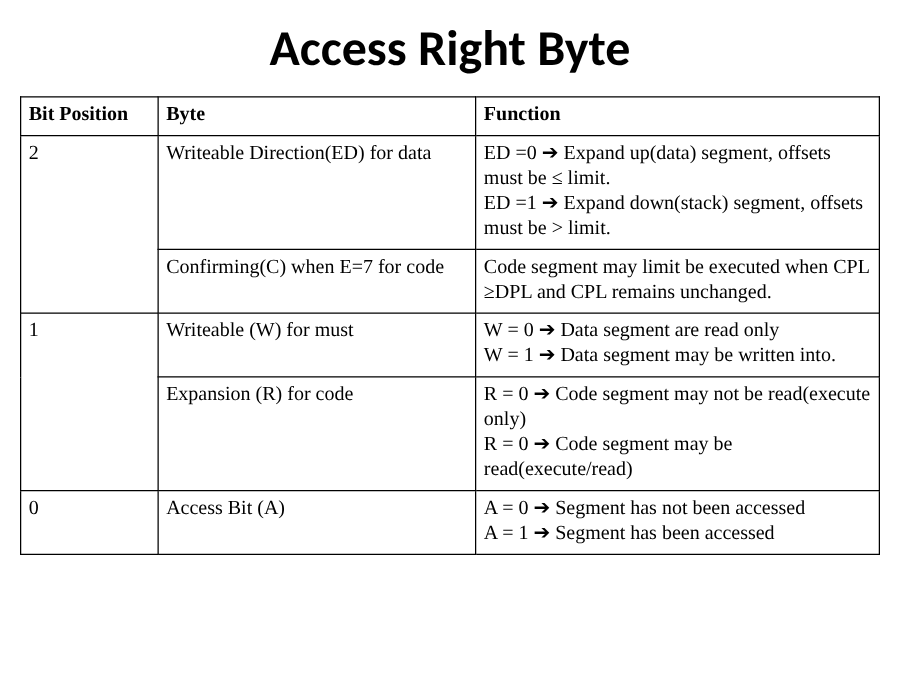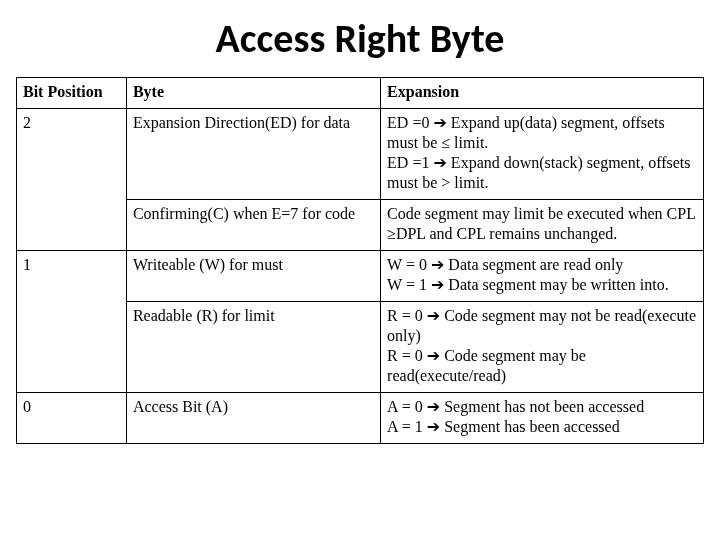--- a/index.html
+++ b/index.html
@@ -56,40 +56,40 @@
   <table class="arb">
     <colgroup>
       <col class="c-bit">
         <col class="c-name">
         <col class="c-func">
     </colgroup>
     <thead>
       <tr>
         <th class="nowrap">Bit Position</th>
         <th>Byte</th>
-        <th>Expansion</th>
+        <th>Function</th>
       </tr>
     </thead>
     <tbody>
       <tr>
         <td rowspan="2">2</td>
-        <td>Expansion Direction(ED)  for data</td>
+        <td>Writeable Direction(ED)  for data</td>
         <td>ED =0 ➔ Expand up(data) segment, offsets must be ≤ limit.<br>ED =1 ➔ Expand down(stack) segment, offsets must be &gt; limit.</td>
       </tr>
       <tr>
         <td>Confirming(C) when E=7 for code</td>
         <td>Code segment may limit be executed when CPL ≥DPL and CPL remains unchanged.</td>
       </tr>
       <tr>
         <td rowspan="2">1</td>
         <td>Writeable (W) for must</td>
         <td>W = 0 ➔ Data segment are read only<br>W = 1 ➔ Data segment may be written into.</td>
       </tr>
       <tr>
-        <td>Readable (R) for limit</td>
+        <td>Expansion (R) for code</td>
         <td>R = 0 ➔ Code segment may not be read(execute only)<br>R = 0 ➔ Code segment may be read(execute/read)</td>
       </tr>
       <tr>
         <td>0</td>
         <td>Access Bit (A)</td>
         <td>A = 0 ➔ Segment has not been accessed<br>A = 1 ➔ Segment has been accessed</td>
       </tr>
     </tbody>
   </table>
 

